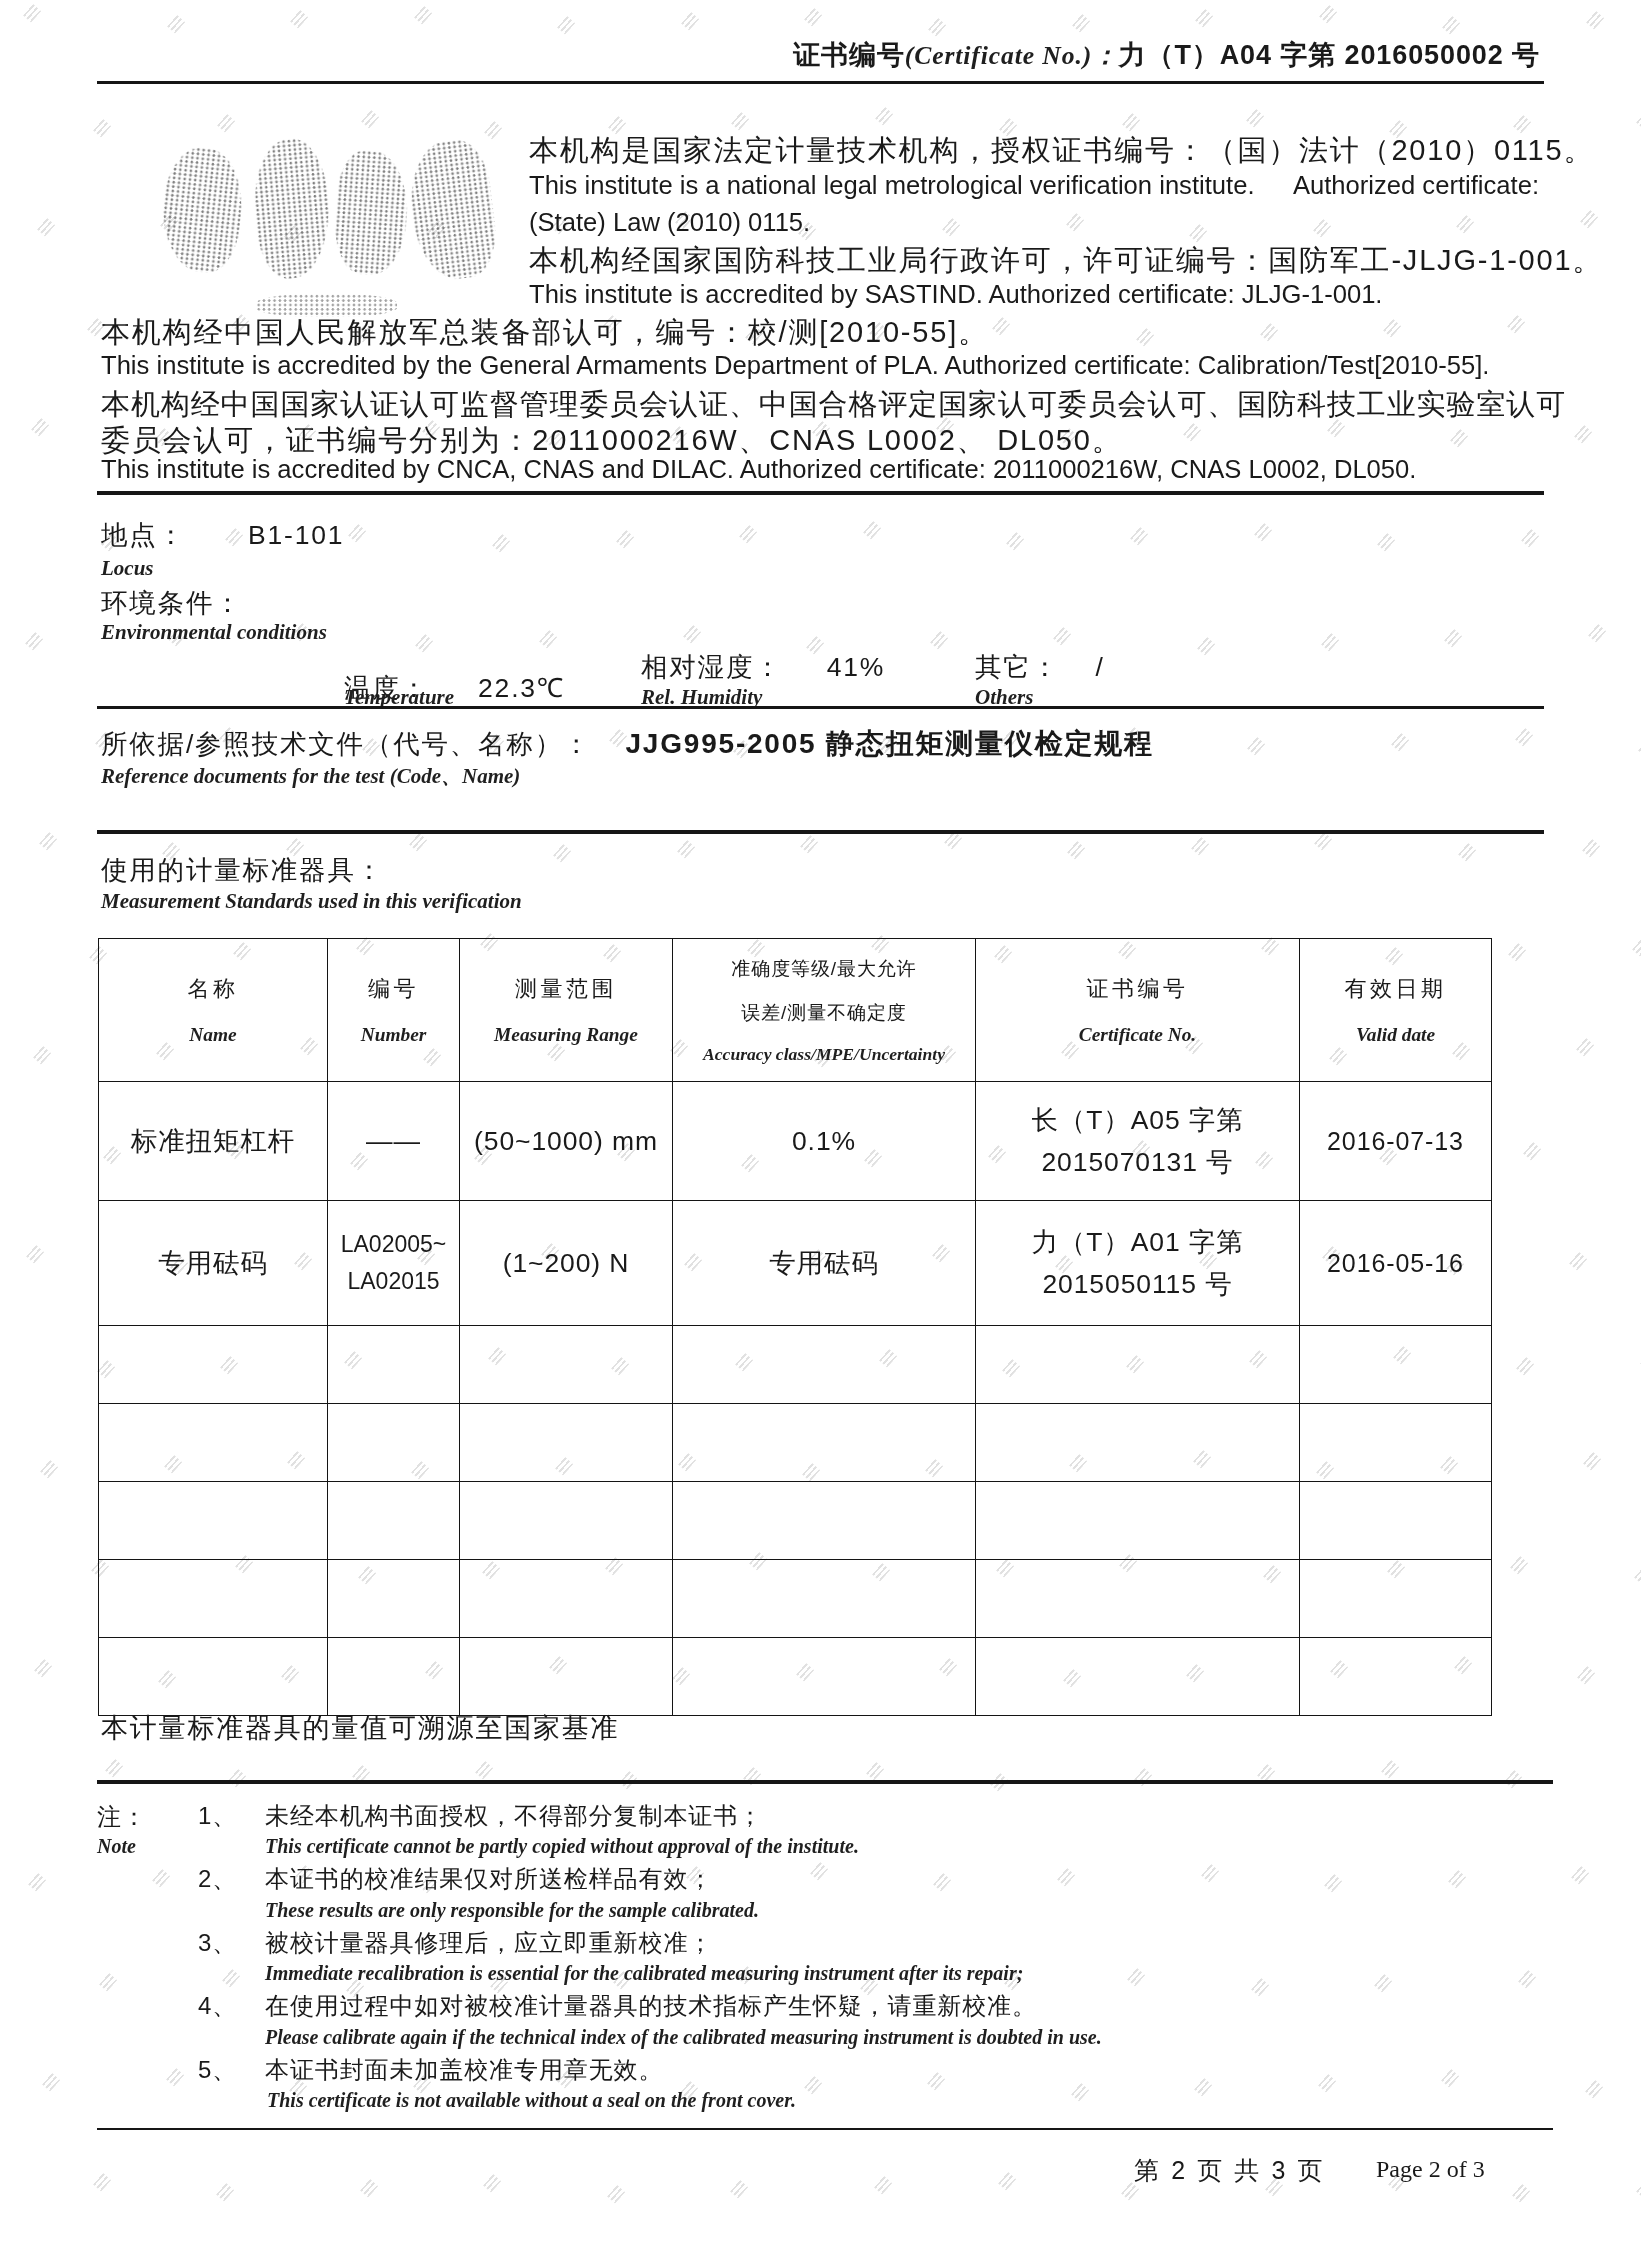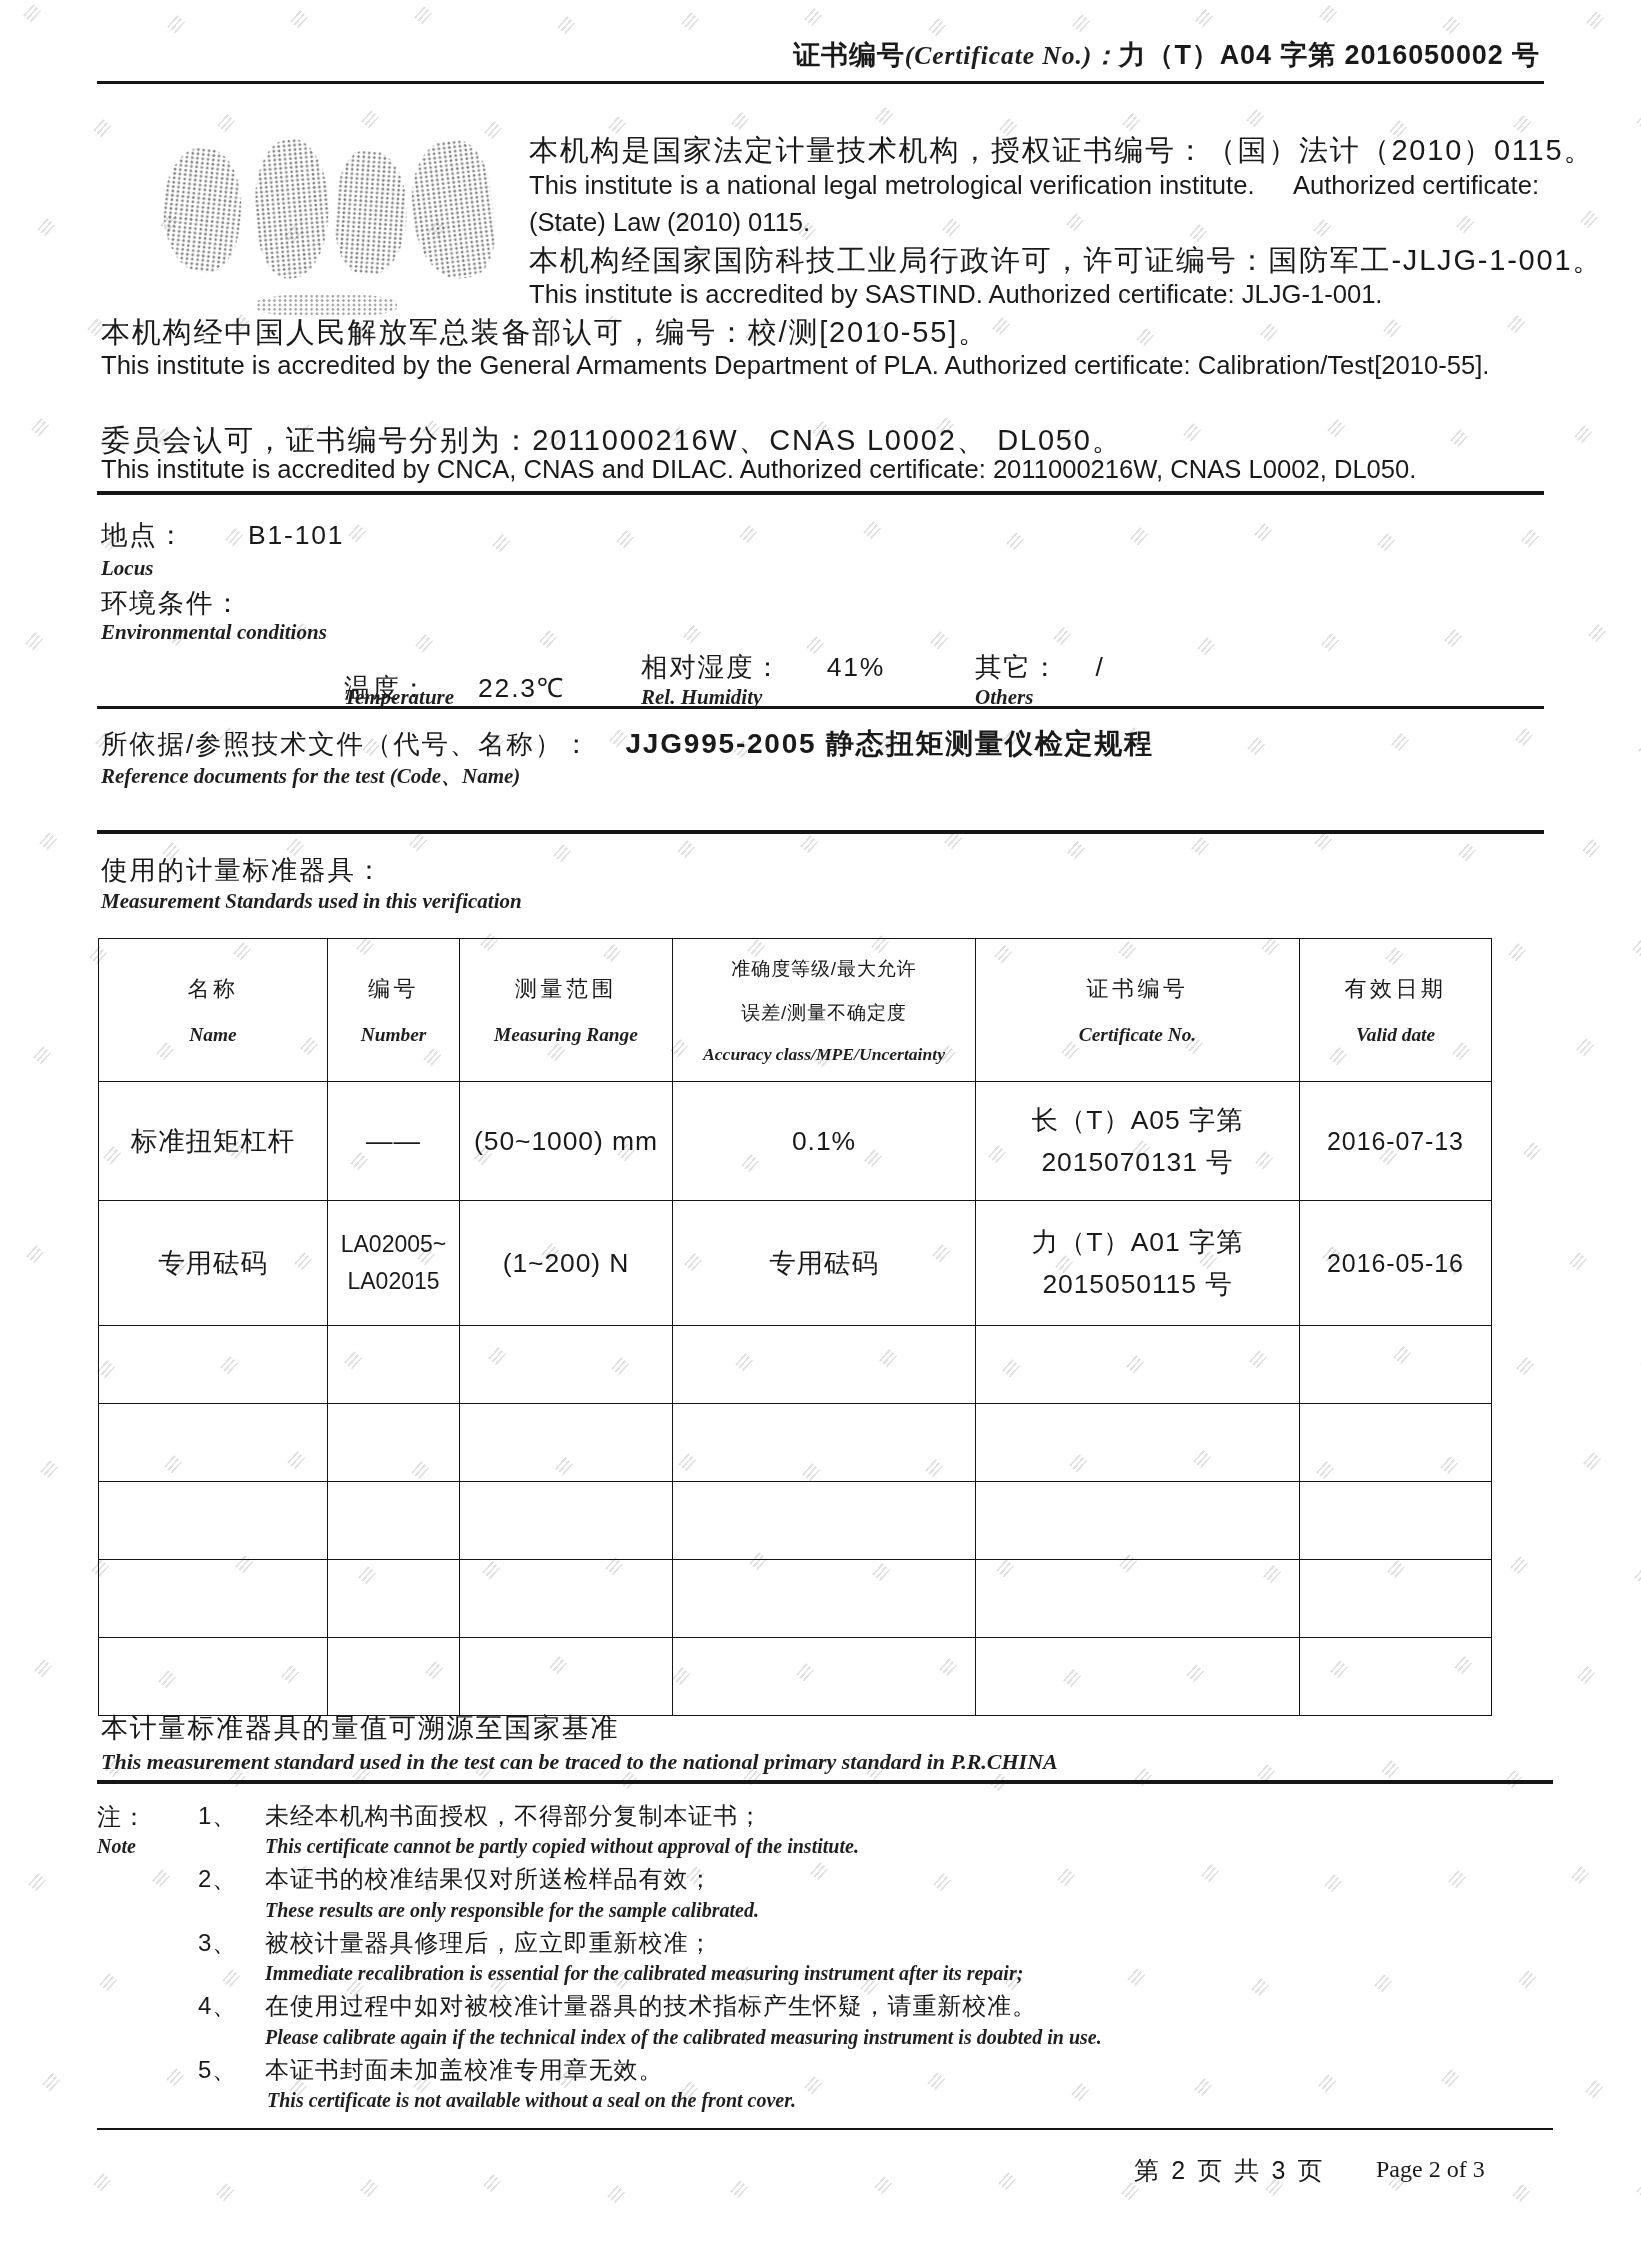--- a/index.html
+++ b/index.html
@@ -374,20 +374,21 @@
   <div class="abs p-en jline" style="left:529px;top:171px;">
     <span>This institute is a national legal metrological verification institute.</span>
     <span>Authorized certificate:</span>
   </div>
   <div class="abs p-en" style="left:529px;top:208px;">(State) Law (2010) 0115.</div>
   <div class="abs p-cn" style="left:529px;top:241px;">本机构经国家国防科技工业局行政许可，许可证编号：国防军工-JLJG-1-001。</div>
   <div class="abs p-en" style="left:529px;top:280px;">This institute is accredited by SASTIND. Authorized certificate: JLJG-1-001.</div>
 
   <div class="abs p-cn" style="left:101px;top:313px;">本机构经中国人民解放军总装备部认可，编号：校/测[2010-55]。</div>
   <div class="abs p-en" style="left:101px;top:351px;">This institute is accredited by the General Armaments Department of PLA. Authorized certificate: Calibration/Test[2010-55].</div>
+  <div class="abs p-cn" style="left:101px;top:385px;letter-spacing:0.9px;">本机构经中国国家认证认可监督管理委员会认证、中国合格评定国家认可委员会认可、国防科技工业实验室认可</div>
   <div class="abs p-cn" style="left:101px;top:421px;">委员会认可，证书编号分别为：2011000216W、CNAS L0002、 DL050。</div>
   <div class="abs p-en" style="left:101px;top:455px;">This institute is accredited by CNCA, CNAS and DILAC. Authorized certificate: 2011000216W, CNAS L0002, DL050.</div>
 
   <div class="rule" style="top:491px;height:3.5px;"></div>
 
   <div class="abs lbl-cn" style="left:101px;top:517px;">
     <span>地点：</span>
     <span style="margin-left:53px;">B1-101</span>
   </div>
   <div class="abs en b lbl-en" style="left:101px;top:556px;">Locus</div>
@@ -518,21 +519,20 @@
           <td></td>
           <td></td>
           <td></td>
           <td></td>
           <td></td>
         </tr>
   </tbody>
     </table>
 
   <div class="abs lbl-cn" style="left:101px;top:1710px;font-size:27px;">本计量标准器具的量值可溯源至国家基准</div>
-  <div class="abs en b" style="left:101px;top:1749px;font-size:22px;">This measurement standard used in the test can be traced to the national primary standard in P.R.CHINA</div>
 
   <div class="rule" style="top:1780px;height:3.5px;width:1456px;"></div>
 
   <div class="abs note-cn" style="left:97px;top:1801px;">注：</div>
   <div class="abs en b note-en" style="left:97px;top:1835px;">Note</div>
 
   <div class="abs note-cn" style="left:198px;top:1800px;">1、</div>
   <div class="abs note-cn" style="left:265px;top:1800px;">未经本机构书面授权，不得部分复制本证书；</div>
   <div class="abs en b note-en" style="left:265px;top:1835px;">This certificate cannot be partly copied without approval of the institute.</div>
 

